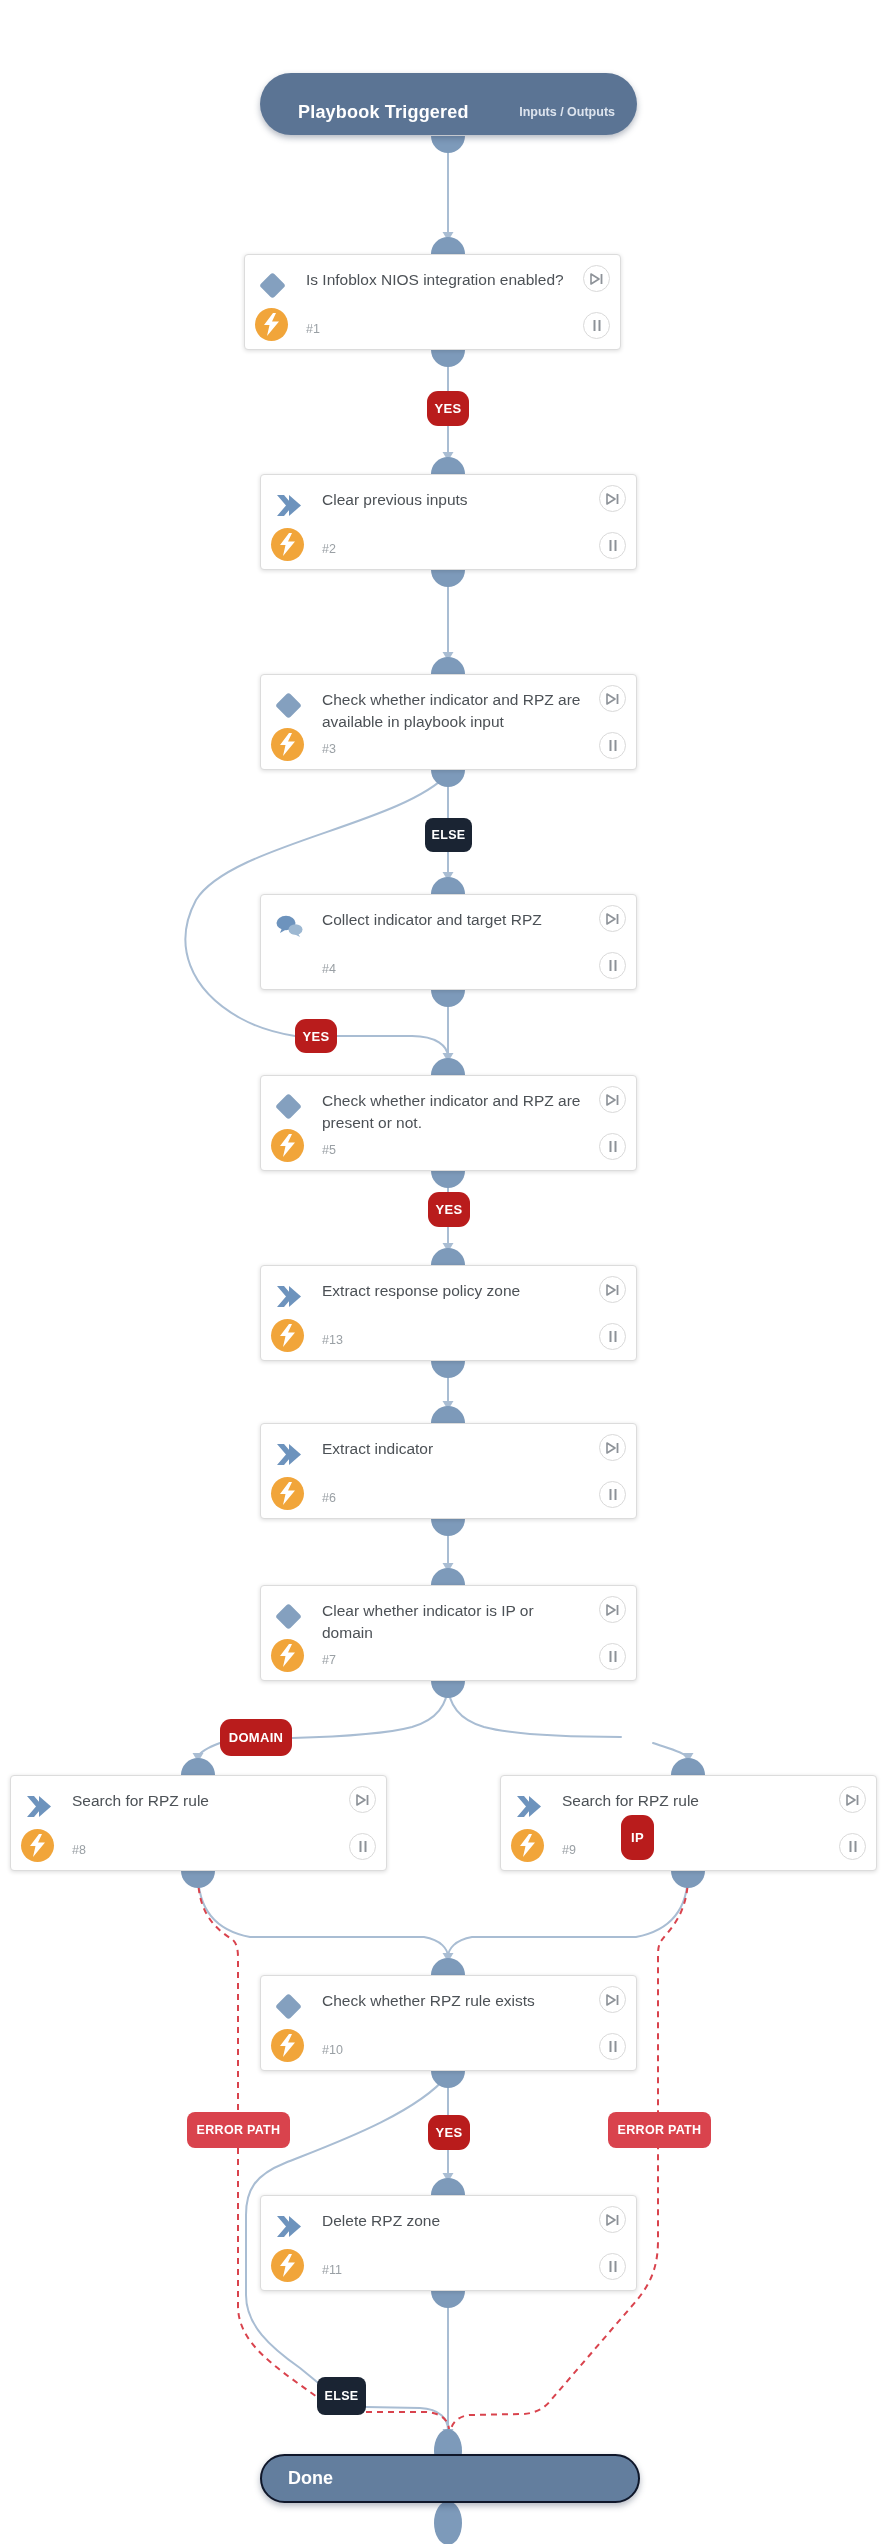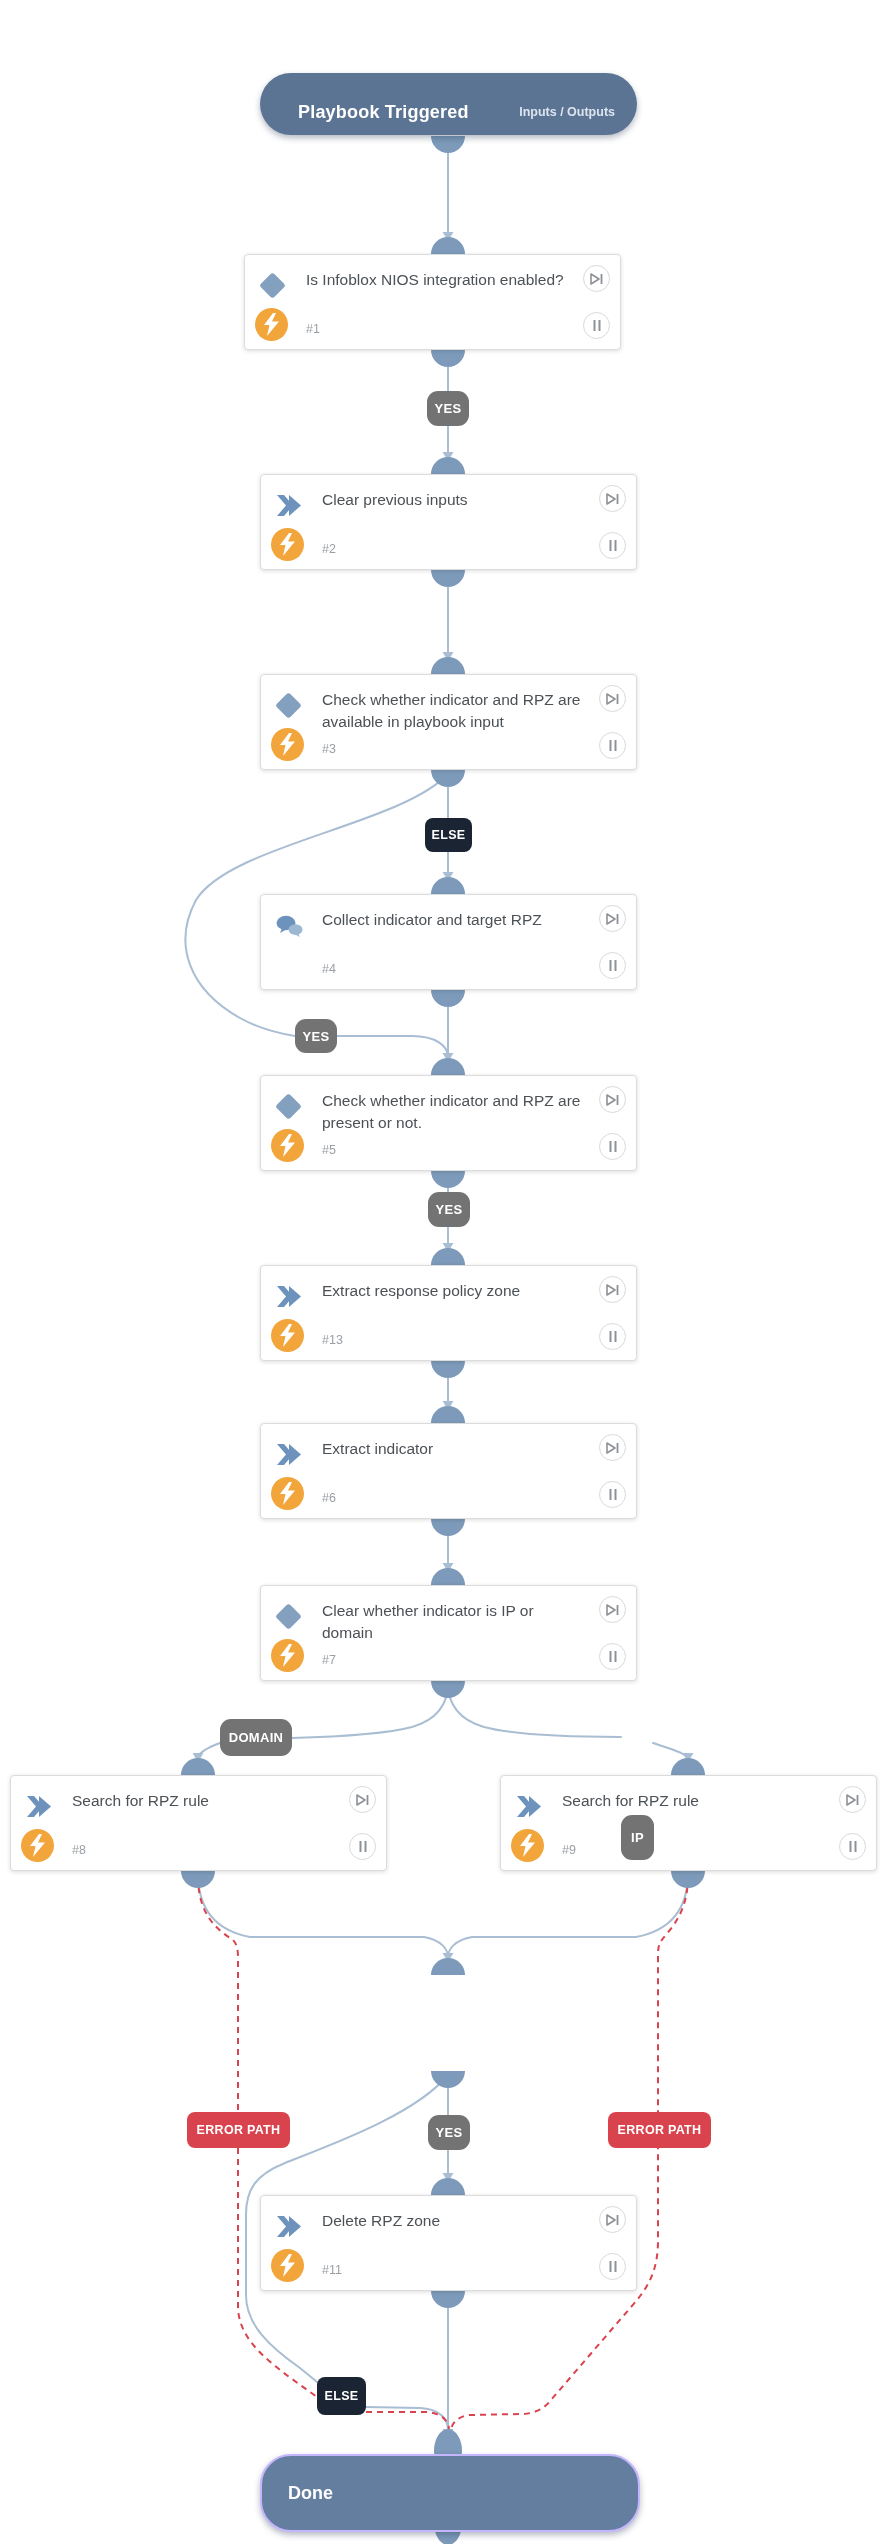--- a/index.html
+++ b/index.html
@@ -11,22 +11,22 @@
 
   
   .pill{
     position:absolute;display:flex;align-items:center;color:#fff;
     border-radius:31px;box-shadow:0 3px 6px rgba(40,55,80,.35);
   }
   .pill.header{left:260px;top:73px;width:377px;height:62px;background:#5b7494;
     justify-content:space-between;padding:16px 22px 0 38px;box-sizing:border-box;}
   .pill.header .ptitle{font-size:18px;font-weight:bold;letter-spacing:.2px;}
   .pill.header .iolink{font-size:12.5px;font-weight:bold;color:#dde4ee;cursor:pointer;}
-  .pill.done{left:260px;top:2454px;width:380px;height:78px;background:#637e9e;
-    border:2px solid #c4b5fd;box-sizing:border-box;padding-left:26px;}
+  .pill.done{left:260px;top:2454px;width:380px;height:49px;background:#637e9e;
+    border:2px solid #0f172a;box-sizing:border-box;padding-left:26px;}
   .pill.done .ptitle{font-size:18px;font-weight:bold;}
 
   
   .card{
     position:absolute;width:377px;height:96px;background:#fff;border:1px solid #dcdcdc;
     border-radius:4px;box-shadow:0 1px 4px rgba(0,0,0,.14);box-sizing:border-box;
   }
   .card .title{position:absolute;left:61px;top:14px;width:262px;font-size:15.5px;
     line-height:1.42;color:#4c5156;}
   .card .tid{position:absolute;left:61px;top:67px;font-size:12.5px;color:#9aa0a5;}
@@ -36,21 +36,21 @@
   .autocircle{position:absolute;left:10px;top:53px;width:33px;height:33px;border-radius:50%;
     background:#f1a53a;display:flex;align-items:center;justify-content:center;}
   .cbtn{position:absolute;right:10px;width:27px;height:27px;border-radius:50%;
     border:1.5px solid #d9d9d9;background:#fff;padding:0;display:flex;align-items:center;
     justify-content:center;cursor:pointer;}
   .cbtn.top{top:10px;} .cbtn.bot{bottom:10px;}
 
   
   .badge{
     position:absolute;display:flex;align-items:center;justify-content:center;color:#fff;
-    font-weight:bold;font-size:13px;letter-spacing:.3px;background:#737373;border-radius:11px;
+    font-weight:bold;font-size:13px;letter-spacing:.3px;background:#b91c1c;border-radius:11px;
   }
   .badge.dark{background:#1a2433;border-radius:8px;font-size:12.5px;}
   .badge.error{background:#d9434d;border-radius:8px;font-size:12.5px;}
 </style>
 </head>
 <body>
 
 <div class="canvas">
 
   <svg class="edges" viewBox="0 0 890 2544">
@@ -382,20 +382,42 @@
         </svg>
     </button>
     <button class="cbtn bot">
       <svg width="12" height="13" viewBox="0 0 12 13">
           <line x1="3.5" y1="1" x2="3.5" y2="12" stroke="#8d9298" stroke-width="2"></line>
           <line x1="8.5" y1="1" x2="8.5" y2="12" stroke="#8d9298" stroke-width="2"></line>
         </svg>
     </button>
   </div>
 
+  <div class="card" style="left:260px;top:1975px;">
+    <span class="diamond"></span>
+    <div class="title">Check whether RPZ rule exists</div>
+    <div class="tid">#10</div>
+    <span class="autocircle">
+      <svg width="19" height="23" viewBox="0 0 19 23">
+          <polygon points="11,0 2,12 7.5,12 5,23 17,8.5 10,8.5 14,0" fill="#fff"></polygon>
+        </svg>
+    </span>
+    <button class="cbtn top">
+      <svg width="16" height="14" viewBox="0 0 16 14">
+          <polygon points="2,2 10,7 2,12" fill="none" stroke="#8d9298" stroke-width="1.6" stroke-linejoin="round"></polygon>
+          <line x1="12.5" y1="2" x2="12.5" y2="12" stroke="#8d9298" stroke-width="1.8"></line>
+        </svg>
+    </button>
+    <button class="cbtn bot">
+      <svg width="12" height="13" viewBox="0 0 12 13">
+          <line x1="3.5" y1="1" x2="3.5" y2="12" stroke="#8d9298" stroke-width="2"></line>
+          <line x1="8.5" y1="1" x2="8.5" y2="12" stroke="#8d9298" stroke-width="2"></line>
+        </svg>
+    </button>
+  </div>
 
   <div class="card" style="left:260px;top:2195px;">
     <span class="ticon-svg">
       <svg width="26" height="21" viewBox="0 0 26 21">
           <path d="M1 0 H8 L17 10.5 L8 21 H1 L10 10.5 Z" fill="#6d93bd"></path>
           <path d="M13 0 L25 10.5 L13 21 Z" fill="#6d93bd"></path>
         </svg>
     </span>
     <div class="title">Delete RPZ zone</div>
     <div class="tid">#11</div>

